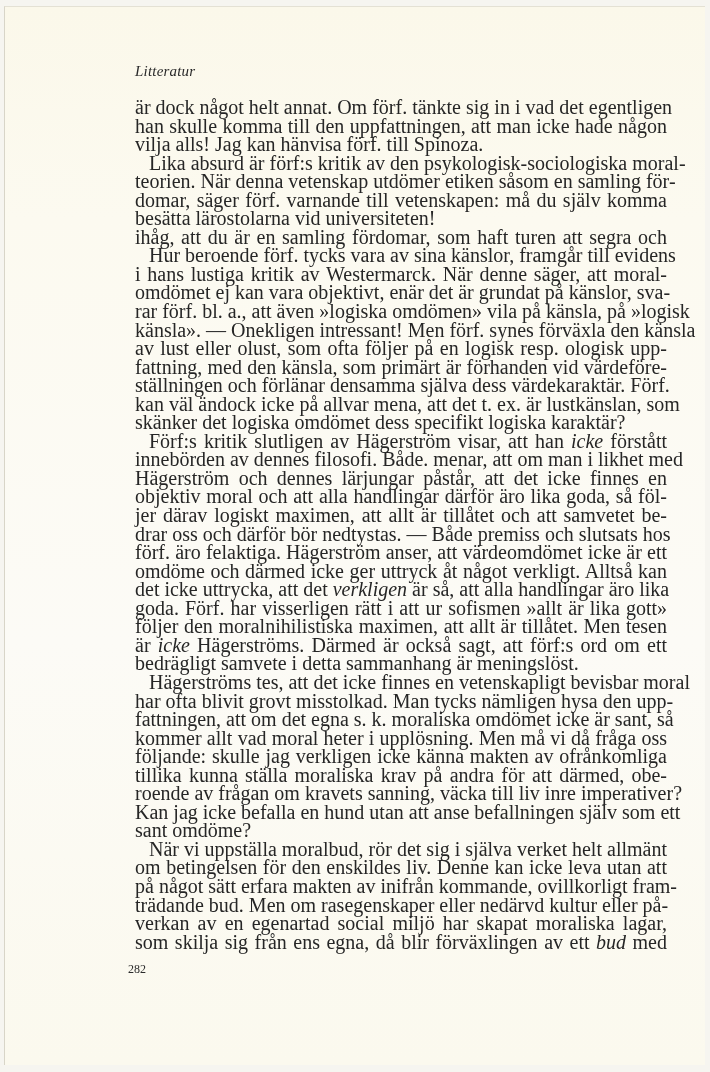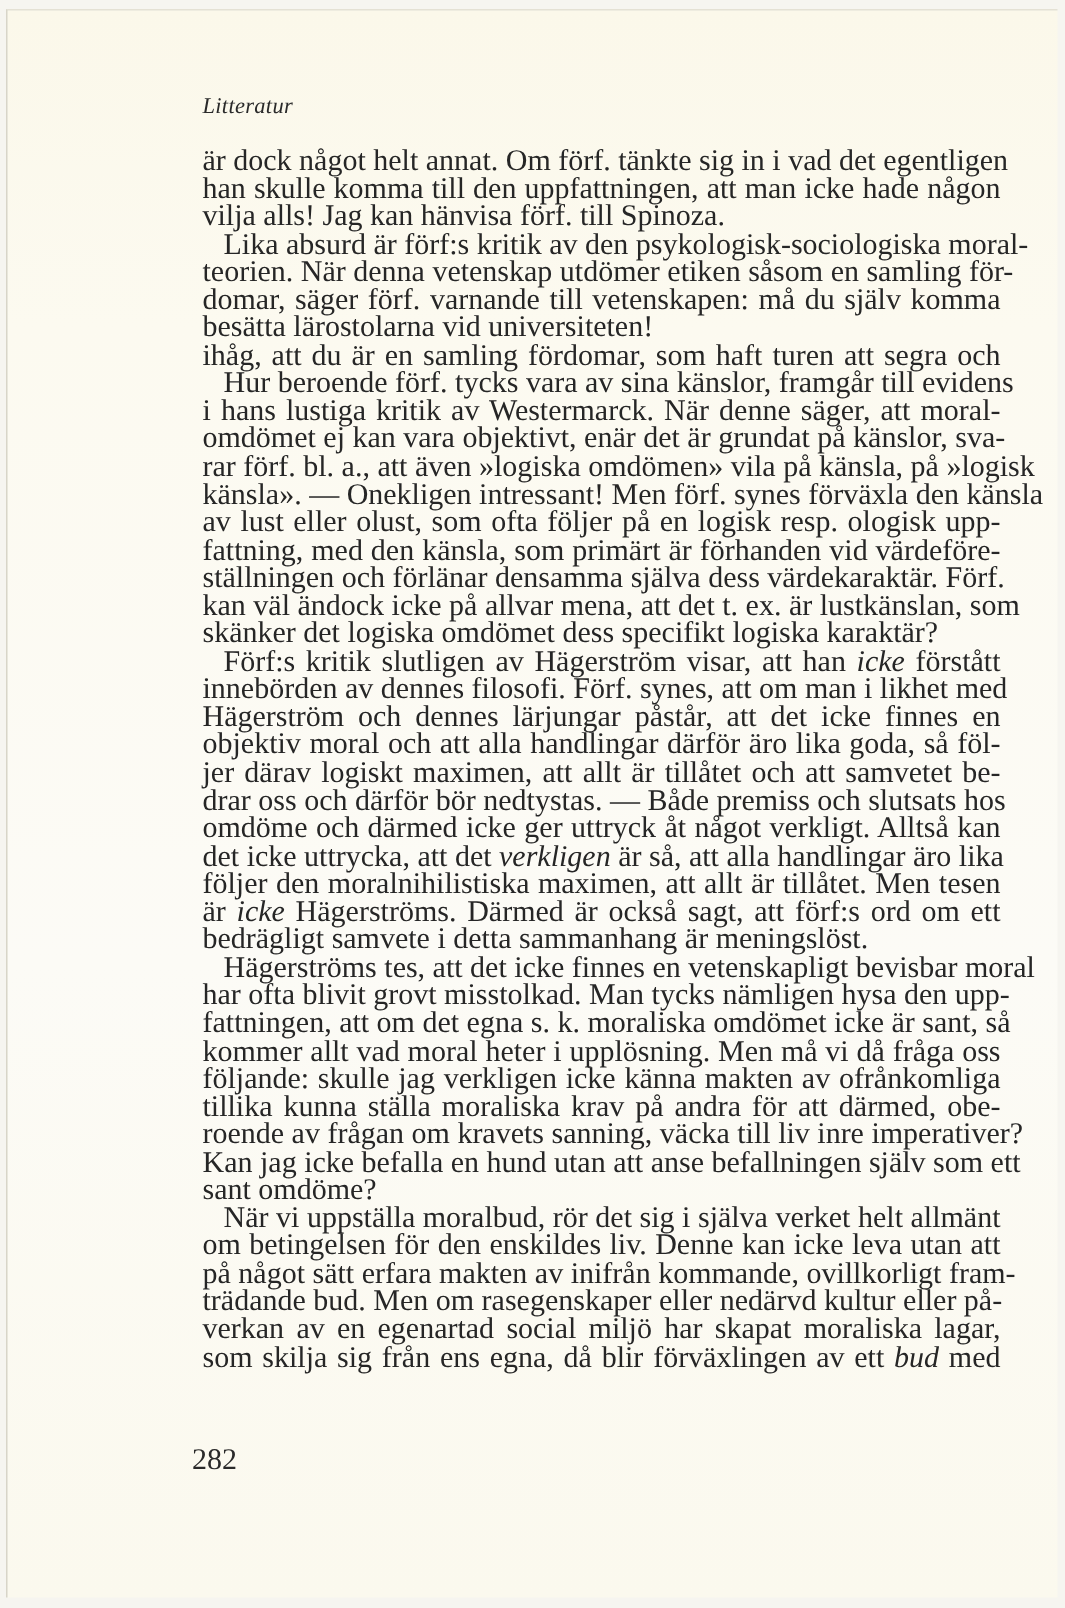--- a/index.html
+++ b/index.html
@@ -31,21 +31,21 @@
     display: block; white-space: nowrap;
     text-align: justify; text-align-last: justify;
     height: 18.55px;
   }
   .line.last { text-align-last: left; }
   .line.indent { padding-left: 14px; }
   .line i { font-style: italic; }
   .page-number {
     position: absolute; left: 123px; top: 955px;
     font-family: "Liberation Serif", serif;
-    font-size: 20px; color: #2a2a2a;
+    font-size: 12px; color: #2a2a2a;
   }
 </style>
 </head>
 <body>
 
 <div class="page">
   <div class="running-head">Litteratur</div>
   <div class="body" id="body-text">
       <div>
         <span class="line">är dock något helt annat. Om förf. tänkte sig in i vad det egentligen</span>
@@ -66,27 +66,29 @@
         <span class="line">rar förf. bl. a., att även »logiska omdömen» vila på känsla, på »logisk</span>
         <span class="line">känsla». — Onekligen intressant! Men förf. synes förväxla den känsla</span>
         <span class="line">av lust eller olust, som ofta följer på en logisk resp. ologisk upp-</span>
         <span class="line">fattning, med den känsla, som primärt är förhanden vid värdeföre-</span>
         <span class="line">ställningen och förlänar densamma själva dess värdekaraktär. Förf.</span>
         <span class="line">kan väl ändock icke på allvar mena, att det t. ex. är lustkänslan, som</span>
         <span class="line last">skänker det logiska omdömet dess specifikt logiska karaktär?</span>
       </div>
       <div>
         <span class="line indent">Förf:s kritik slutligen av Hägerström visar, att han <i>icke</i> förstått</span>
-        <span class="line">innebörden av dennes filosofi. Förf. synes, att om man i likhet med</span>
+        <span class="line">innebörden av dennes filosofi. Både. menar, att om man i likhet med</span>
         <span class="line">Hägerström och dennes lärjungar påstår, att det icke finnes en</span>
         <span class="line">objektiv moral och att alla handlingar därför äro lika goda, så föl-</span>
         <span class="line">jer därav logiskt maximen, att allt är tillåtet och att samvetet be-</span>
         <span class="line">drar oss och därför bör nedtystas. — Både premiss och slutsats hos</span>
+        <span class="line">förf. äro felaktiga. Hägerström anser, att värdeomdömet icke är ett</span>
         <span class="line">omdöme och därmed icke ger uttryck åt något verkligt. Alltså kan</span>
         <span class="line">det icke uttrycka, att det <i>verkligen</i> är så, att alla handlingar äro lika</span>
+        <span class="line">goda. Förf. har visserligen rätt i att ur sofismen »allt är lika gott»</span>
         <span class="line">följer den moralnihilistiska maximen, att allt är tillåtet. Men tesen</span>
         <span class="line">är <i>icke</i> Hägerströms. Därmed är också sagt, att förf:s ord om ett</span>
         <span class="line last">bedrägligt samvete i detta sammanhang är meningslöst.</span>
       </div>
       <div>
         <span class="line indent">Hägerströms tes, att det icke finnes en vetenskapligt bevisbar moral</span>
         <span class="line">har ofta blivit grovt misstolkad. Man tycks nämligen hysa den upp-</span>
         <span class="line">fattningen, att om det egna s. k. moraliska omdömet icke är sant, så</span>
         <span class="line">kommer allt vad moral heter i upplösning. Men må vi då fråga oss</span>
         <span class="line">följande: skulle jag verkligen icke känna makten av ofrånkomliga</span>

